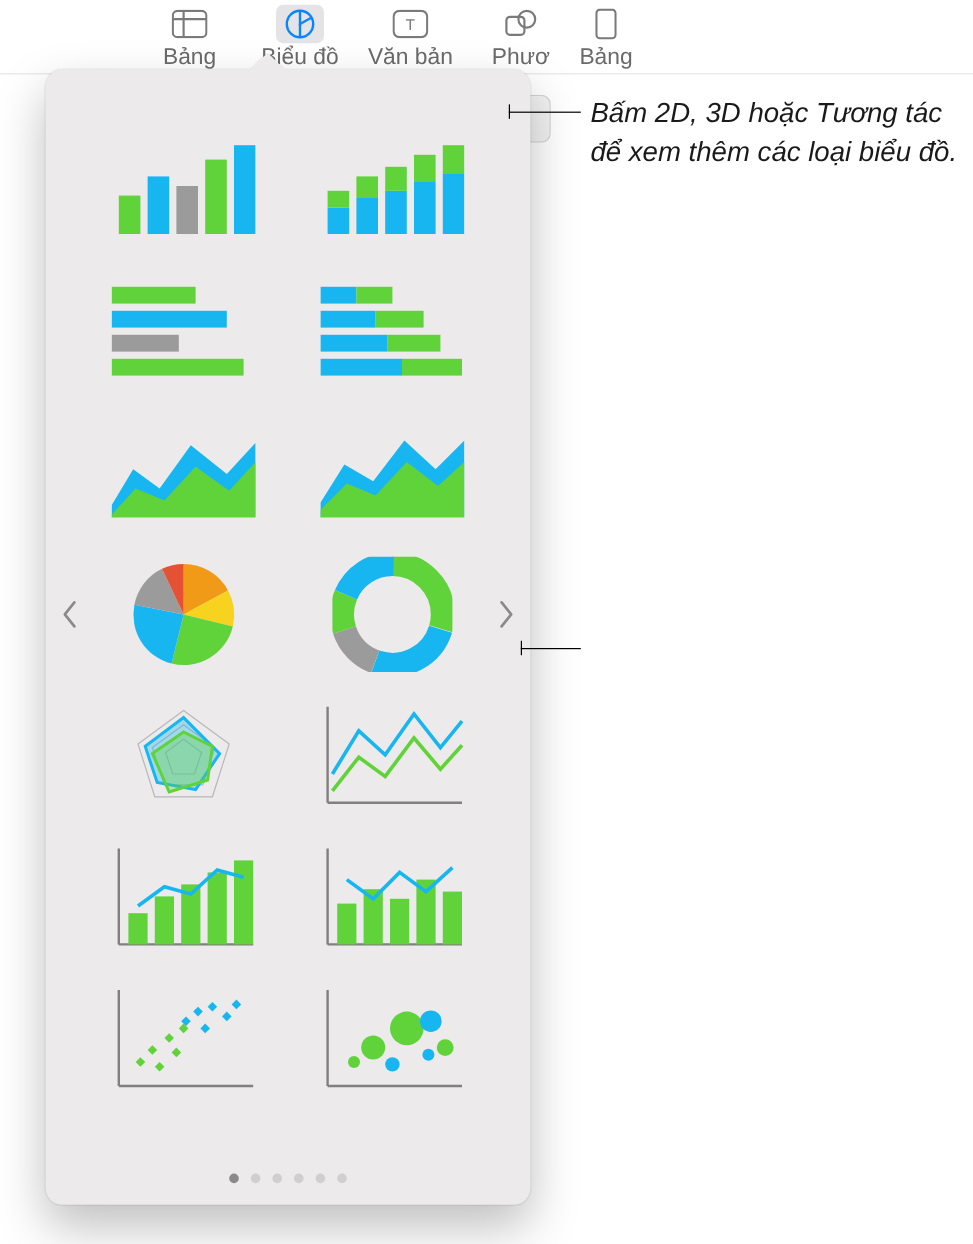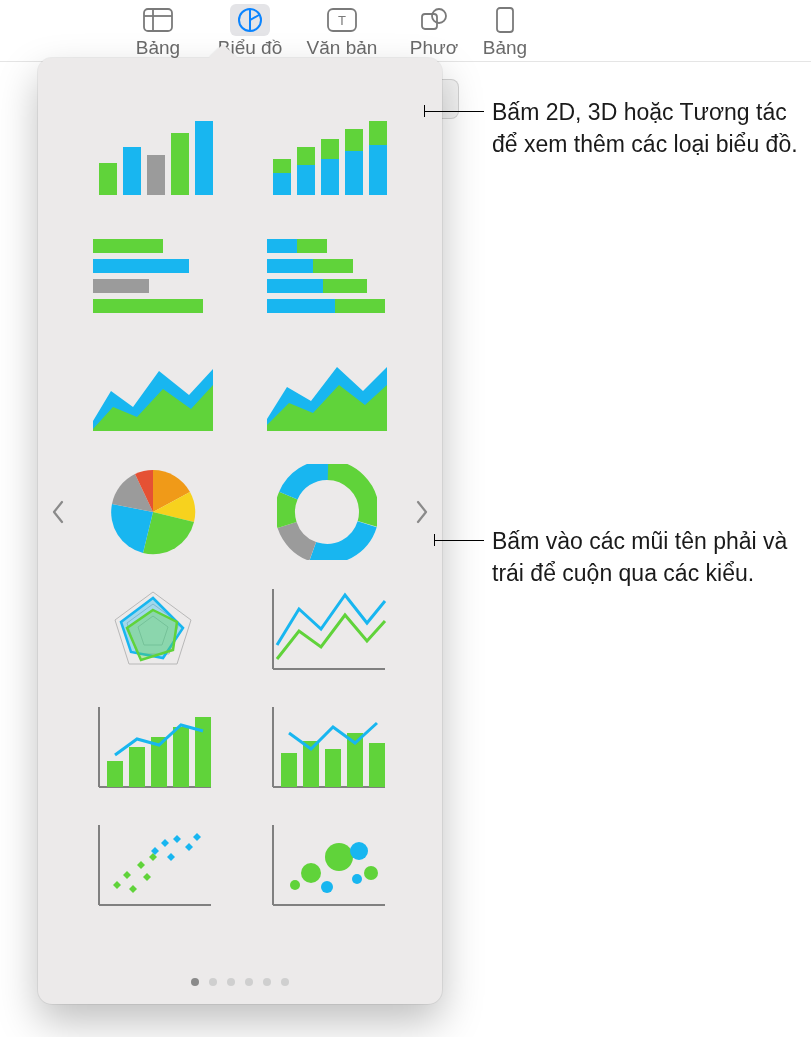--- a/index.html
+++ b/index.html
@@ -140,21 +140,21 @@
     z-index: 20;
   }
   .callout .line {
     position: absolute;
     border-top: 1px solid #000;
   }
   .callout .tick {
     position: absolute;
     border-left: 1px solid #000;
   }
-  .c1 { left: 492px; top: 97px; width: 310px; }
+  .c1 { left: 492px; top: 79px; width: 310px; font-style: italic; }
   .c1 .line { left: -68px; top: 14px; width: 60px; }
   .c1 .tick { left: -68px; top: 8px; height: 12px; }
   .c2 { left: 492px; top: 526px; width: 300px; }
   .c2 .line { left: -58px; top: 14px; width: 50px; }
   .c2 .tick { left: -58px; top: 8px; height: 12px; }
   
   .extra-tab {
     position: absolute;
     left: 439px; top: 79px;
     width: 20px; height: 40px;
@@ -427,14 +427,13 @@
 </div>
 
 <div class="callout c1">
   <div class="line"></div>
   <div class="tick"></div>
   <span>Bấm 2D, 3D hoặc Tương tác để xem thêm các loại biểu đồ.</span>
 </div>
 <div class="callout c2">
   <div class="line"></div>
   <div class="tick"></div>
-  <span>Bấm vào các mũi tên phải và trái để cuộn qua các kiểu.</span>
 </div>
 
 </body></html>

